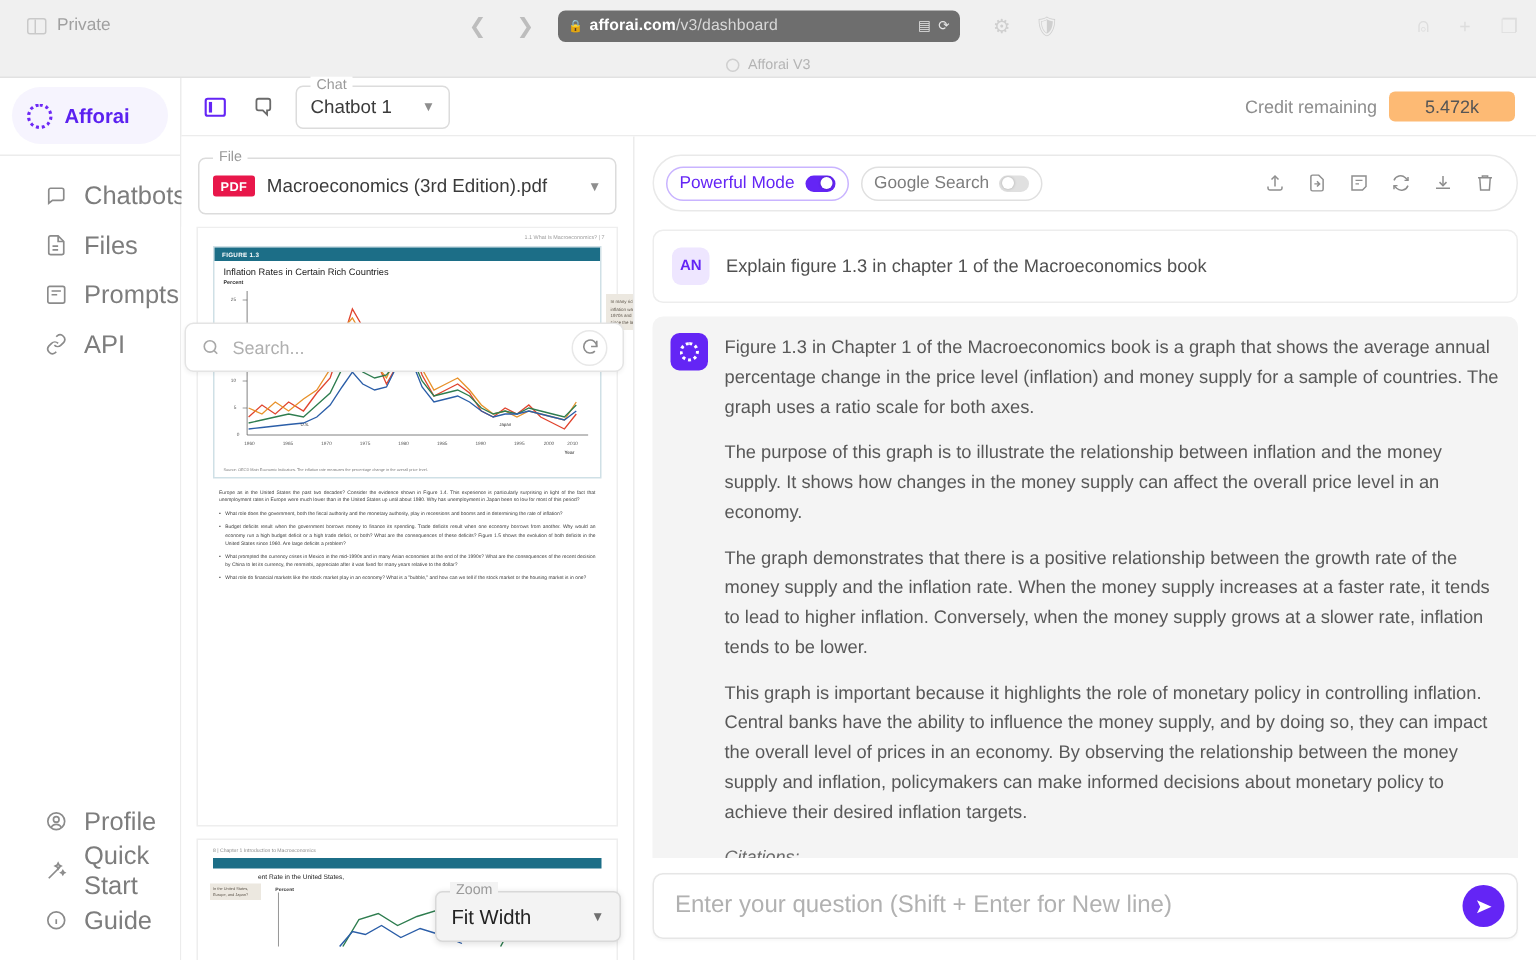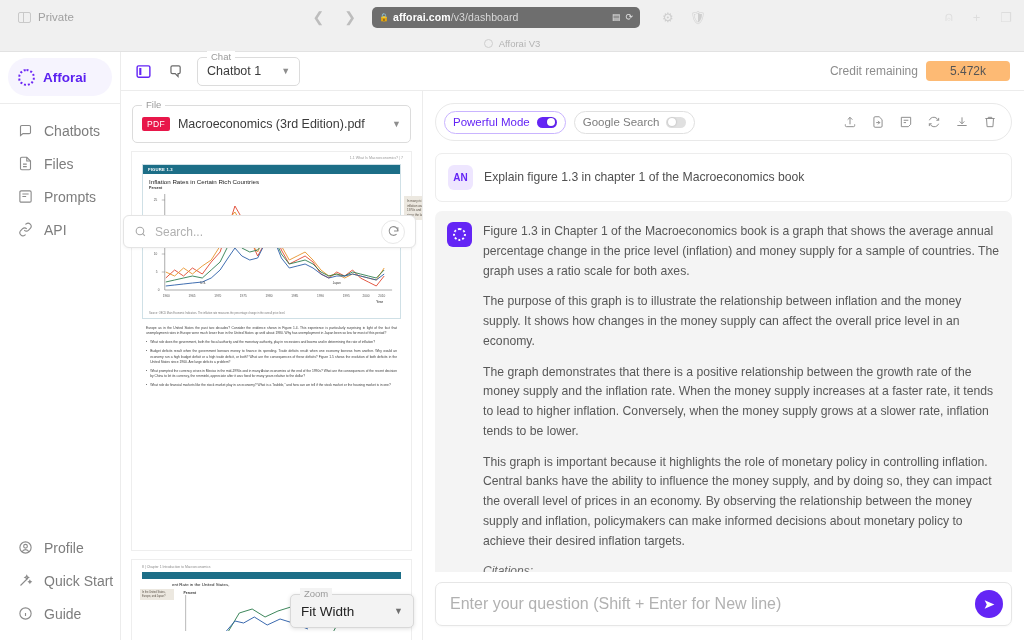--- a/index.html
+++ b/index.html
@@ -89,22 +89,22 @@
   }
   .brand-logo {
     width: 17px; height: 17px; border-radius: 50%;
     border: 2.2px dotted #6d28f5;
   }
   .brand-name { color: #5b21f0; font-weight: bold; font-size: 13.5px; }
   .nav-sep { height: 1px; background: #ececec; margin: 7px 0 0 0; }
   .nav-list { padding-top: 10px; }
   .nav-item {
     display: flex; align-items: center; gap: 11px;
-    height: 33px; padding-left: 18px;
-    color: #7d7d7d; font-size: 14px;
+    height: 33px; padding-left: 30px;
+    color: #7d7d7d; font-size: 17px;
     cursor: pointer;
   }
   .nav-ic { width: 15px; height: 15px; display: flex; align-items:center; justify-content:center; color:#8b8b8b; }
   .nav-bottom { margin-top: auto; padding-bottom: 10px; }
 
   
   .pdfcol {
     width: 302px; border-right: 1px solid #ececec;
     display: flex; flex-direction: column;
     position: relative; background: #ffffff;
@@ -114,21 +114,21 @@
     border: 1px solid #dcdcdc; border-radius: 5px;
     height: 38px; display: flex; align-items: center;
     padding: 0 9px; gap: 8px; position: relative;
   }
   .field-legend {
     position: absolute; top: -7px; left: 9px;
     background: #fff; padding: 0 4px;
     font-size: 9.5px; color: #9a9a9a;
   }
   .pdf-badge {
-    background: #e8174a; color: #fff; font-size: 8.5px; font-weight: normal;
+    background: #e8174a; color: #fff; font-size: 8.5px; font-weight: bold;
     border-radius: 2px; padding: 2px 5px; letter-spacing: .3px;
   }
   .file-name { font-size: 12.5px; color: #3b3b3b; white-space: nowrap; overflow: hidden; }
   .caret { margin-left: auto; color: #8e8e8e; font-size: 9px; }
 
   .pdf-viewport {
     flex: 1; margin-top: 8px; overflow: hidden;
     position: relative; background: #ffffff;
   }
   .search-bar {

